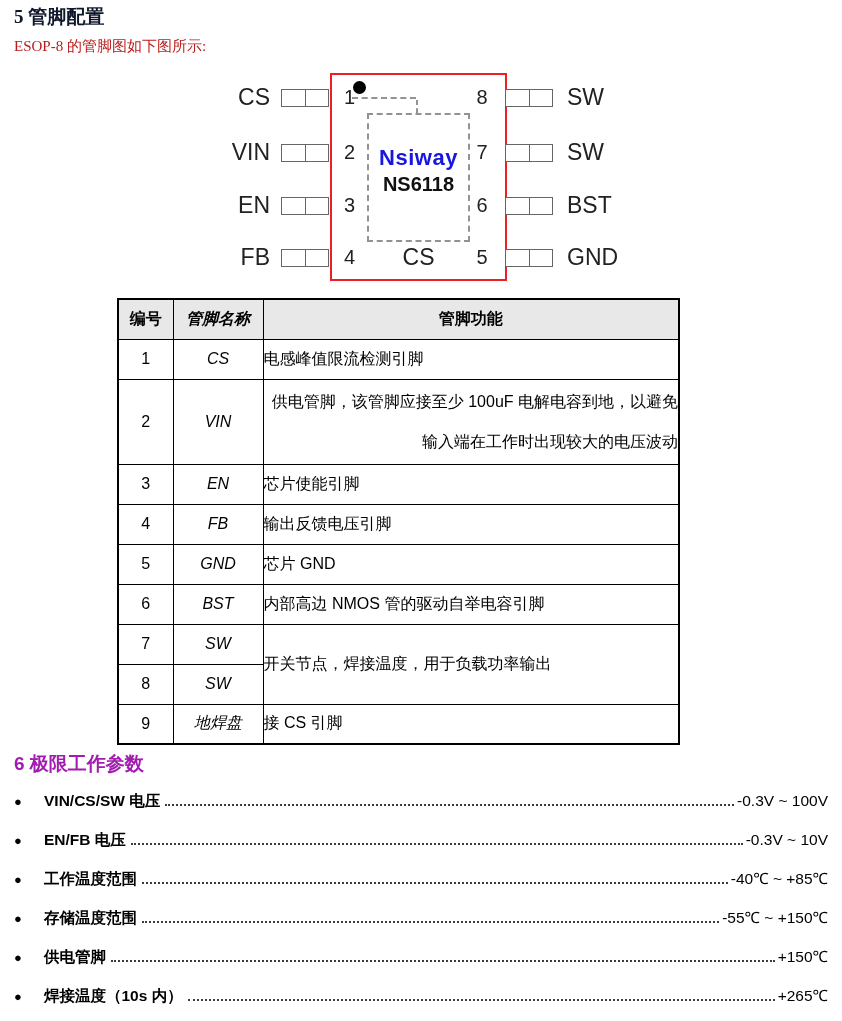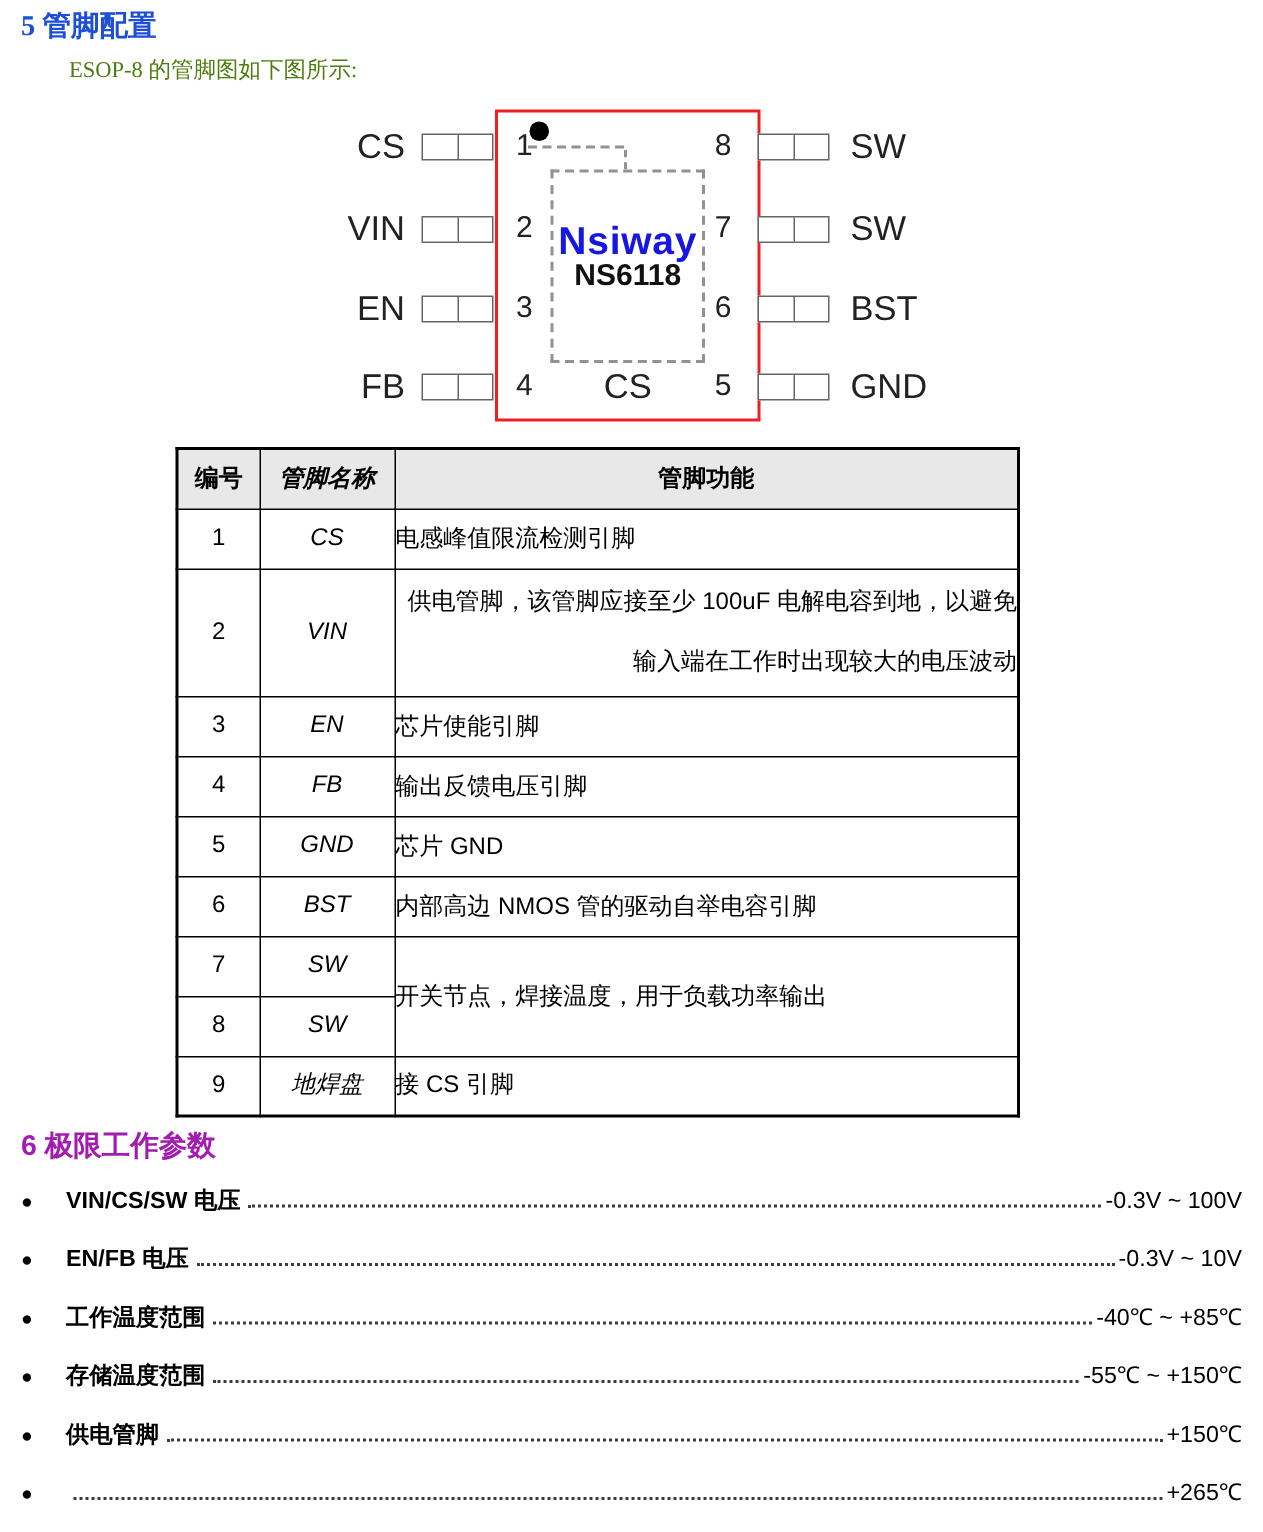--- a/index.html
+++ b/index.html
@@ -8,26 +8,26 @@
     width:842px;height:1021px;
     background:#ffffff;
     font-family:"Liberation Sans", sans-serif;
     color:#000;
     overflow:hidden;
   }
   
   .sec5-title{
     position:absolute;left:14px;top:4px;
     font-family:"Liberation Serif", serif;
-    font-size:19px;font-weight:bold;color:#1d4ed8;
+    font-size:19px;font-weight:bold;color:#0f172a;
   }
   .intro{
     position:absolute;left:14px;top:37px;
     font-family:"Liberation Serif", serif;
-    font-size:15px;color:#4d7c0f;margin-left:32px;
+    font-size:15px;color:#b91c1c;
   }
   .sec6-title{
     position:absolute;left:14px;top:751px;
     font-family:"Liberation Sans", sans-serif;
     font-size:19px;font-weight:bold;color:#a21caf;
   }
   
   .diagram{position:absolute;left:0;top:60px;width:842px;height:235px;}
   .chip-body{
     position:absolute;left:330px;top:13px;width:173px;height:204px;
@@ -38,21 +38,21 @@
     border-radius:50%;background:#000;
   }
   .pad{
     position:absolute;left:367px;top:53px;width:99px;height:125px;
     border:2px dashed #929292;background:#fff;
   }
   .dash-h{position:absolute;left:352px;top:37px;width:64px;height:0;border-top:2px dashed #929292;}
   .dash-v{position:absolute;left:416px;top:40px;width:0;height:13px;border-left:2px dashed #929292;}
   .chip-logo{
     position:absolute;left:367px;top:85px;width:103px;text-align:center;
-    font-size:26px;font-weight:bold;letter-spacing:0.5px;
+    font-size:22px;font-weight:bold;letter-spacing:0.5px;
   }
   .chip-model{
     position:absolute;left:367px;top:113px;width:103px;text-align:center;
     font-size:20px;font-weight:bold;color:#111;
   }
   .pad-net{
     position:absolute;left:367px;top:184px;width:103px;text-align:center;
     font-size:23px;color:#222;
   }
   .lead{
@@ -245,18 +245,19 @@
       <span class="limit-value">-55℃ ~ +150℃</span>
     </div>
     <div class="limit">
       <span class="bullet">●</span>
       <span class="limit-label">供电管脚 </span>
       <span class="leader"></span>
       <span class="limit-value">+150℃</span>
     </div>
     <div class="limit">
       <span class="bullet">●</span>
+      <span class="limit-label">焊接温度（10s 内）</span>
       <span class="leader"></span>
       <span class="limit-value">+265℃</span>
     </div>
   </div>
 
 </div>
 
 </body></html>

